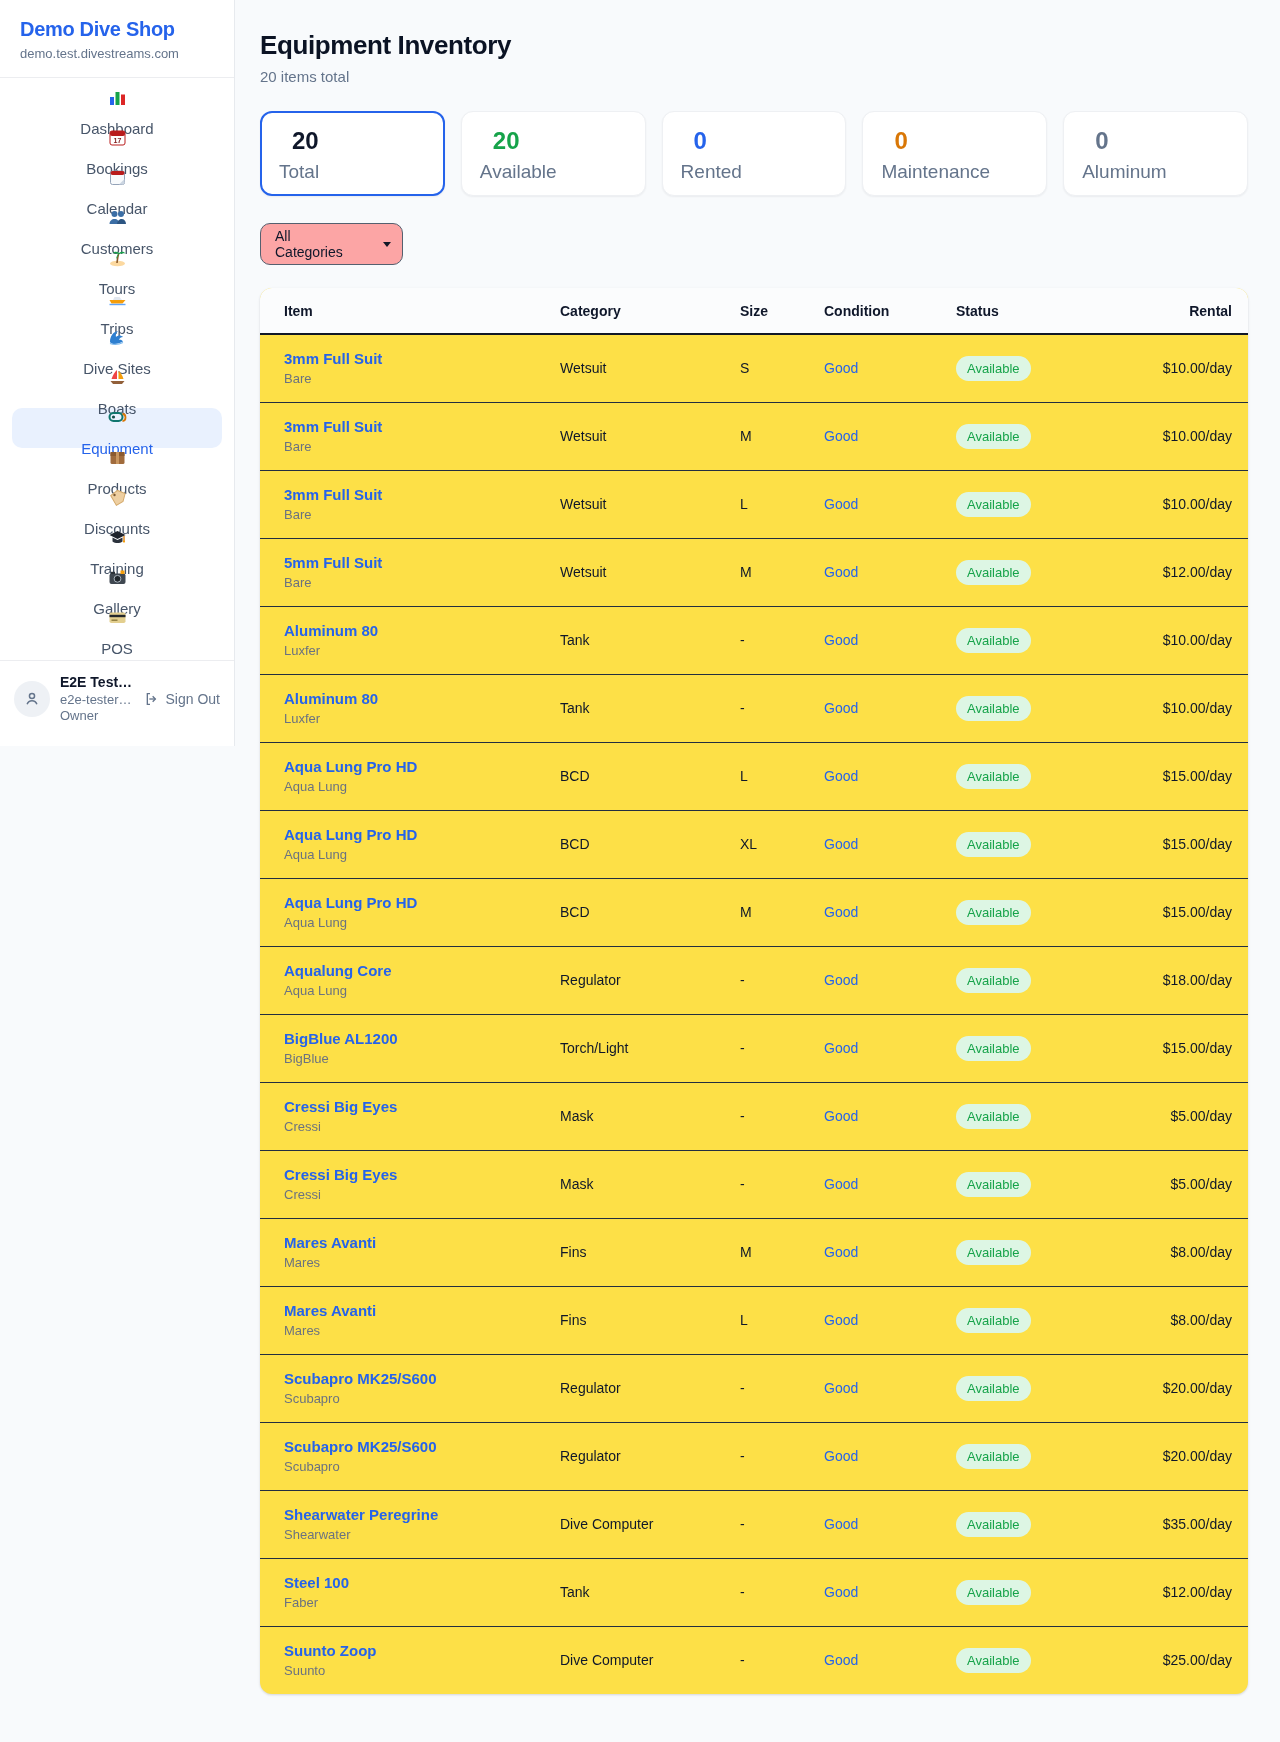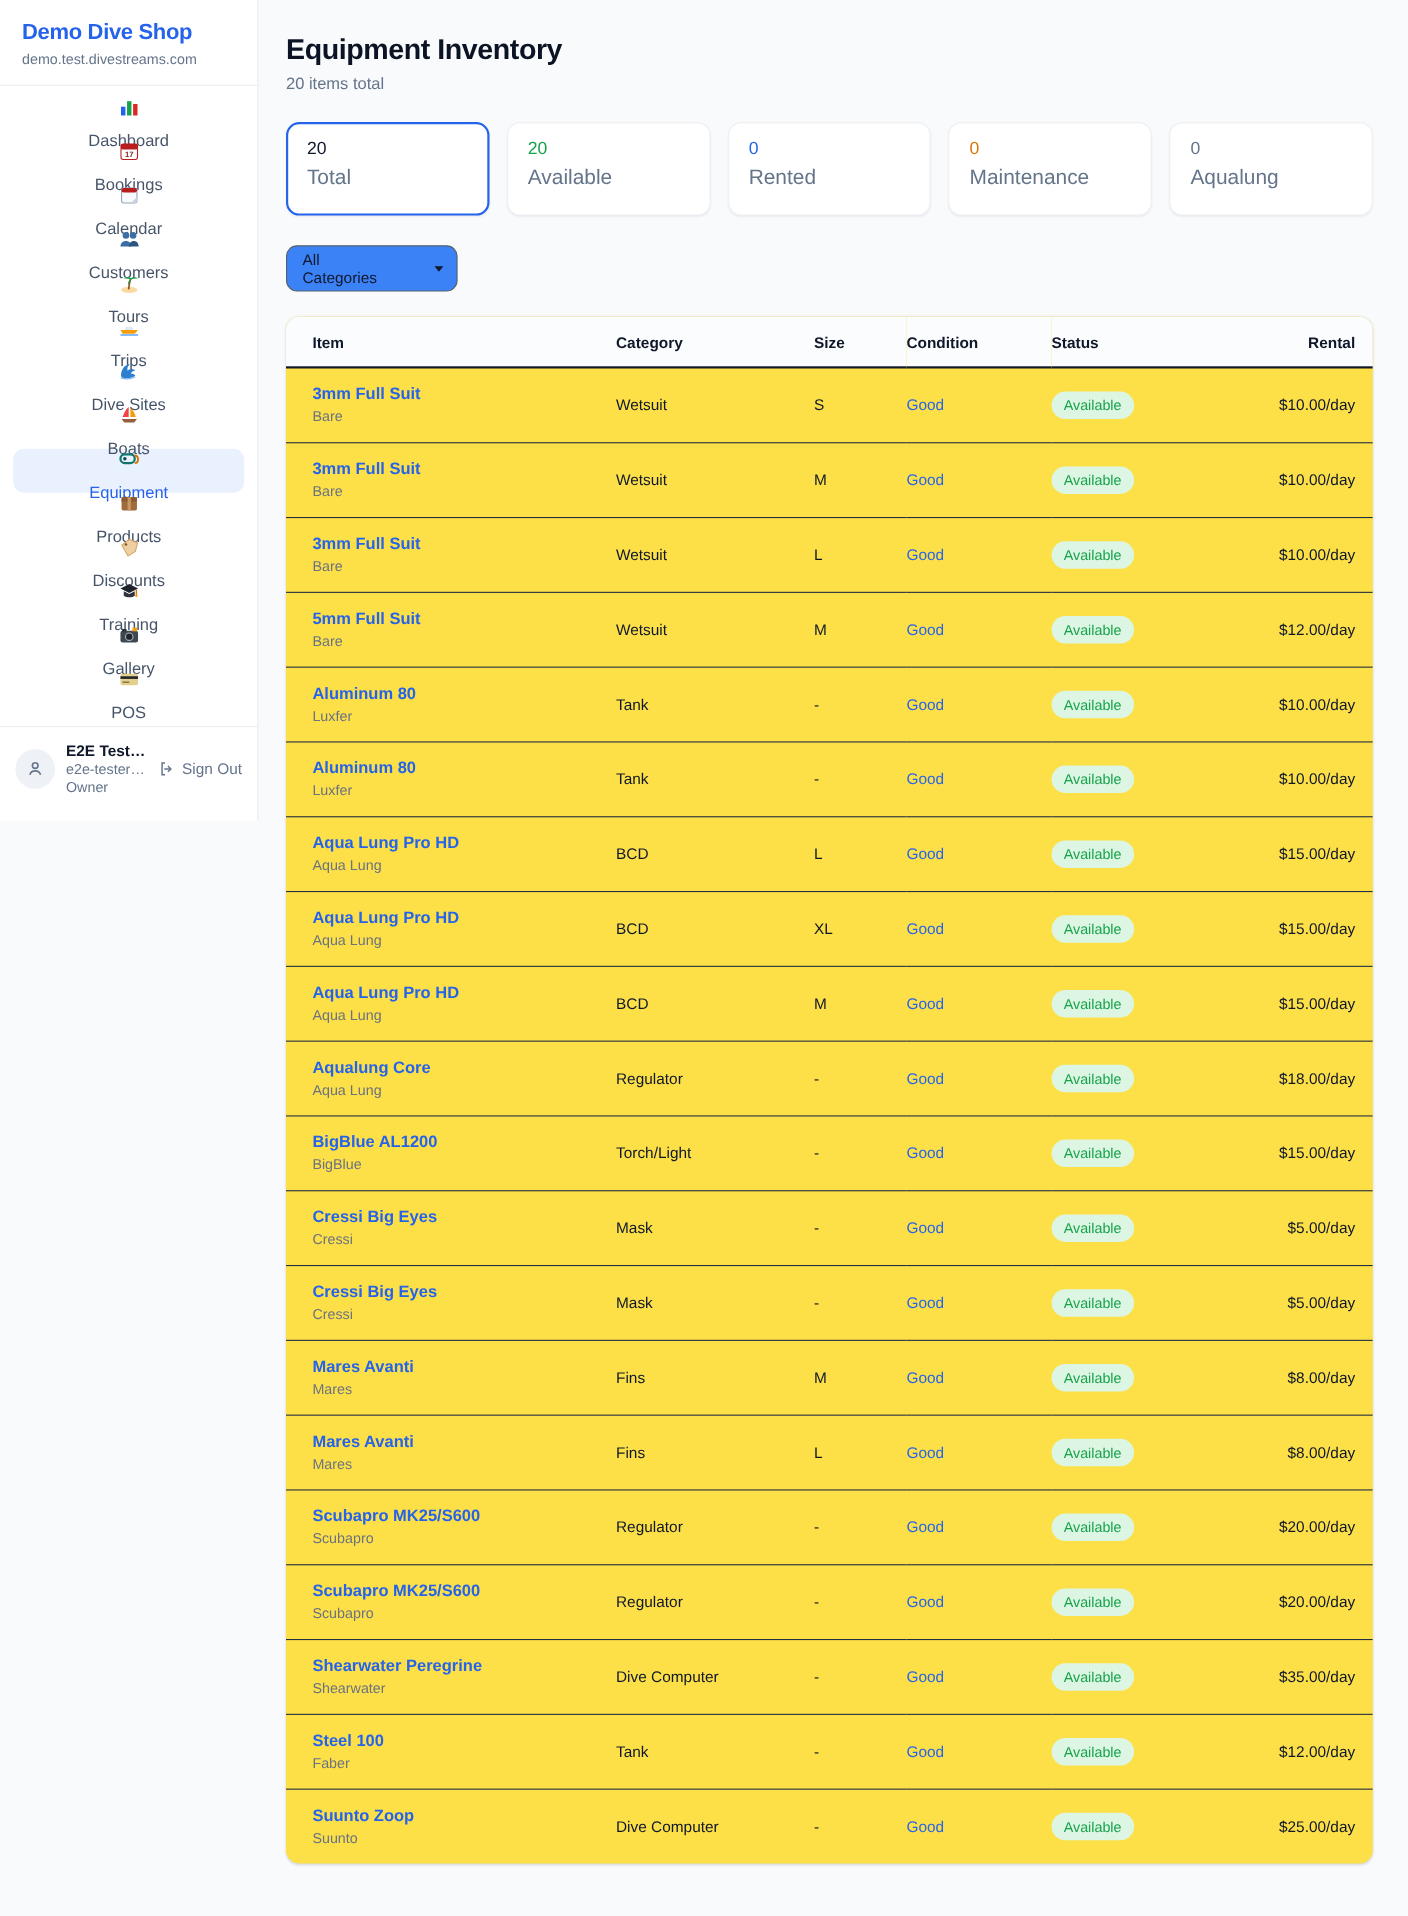--- a/index.html
+++ b/index.html
@@ -48,31 +48,31 @@
     border:1px solid #3f4a5c; color:#0f172a; cursor:pointer; font-family:inherit;
   }
   .btn-primary { background:#2563eb; border-color:#2563eb; color:#fff; font-weight:600; padding:0 18px; }
   
   .stats { display:flex; gap:16px; margin-top:26px; }
   .stat-card {
     flex:1; background:#fff; border:1px solid #eef0f3; border-radius:12px;
     padding:15px 18px; height:85px; box-shadow:0 1px 2px rgba(15,23,42,.06); cursor:pointer;
   }
   .stat-card.selected { border:2px solid #2563eb; padding:14px 17px; }
-  .stat-value { font-size:16px; font-weight:400; }
+  .stat-value { font-size:24px; font-weight:700;margin-left:13px; }
   .stat-label { font-size:19px; color:#64748b; margin-top:6px; }
   
   .filters { display:flex; gap:16px; margin-top:27px; }
   .search-input {
     flex:1; height:42px; border:1px solid #55606f; border-radius:10px; background:#fff;
     padding:0 16px; font-size:15px; color:#0f172a; font-family:inherit; outline:none;
   }
   .search-input::placeholder { color:#8a94a3; }
   .select-box {
-    width:156px; height:42px; border:1px solid #55606f; border-radius:10px; background:#3b82f6;
+    width:143px; height:42px; border:1px solid #55606f; border-radius:10px; background:#fca5a5;
     display:flex; align-items:center; justify-content:space-between; padding:0 12px 0 14px;
     font-size:14px; font-weight:500; cursor:pointer;gap:40px;
   }
   .chevron { width:0; height:0; border-left:4.5px solid transparent; border-right:4.5px solid transparent; border-top:5.5px solid #111827; }
   
   .table-card {
     margin-top:23px; background:#fde047; border-radius:12px; overflow:hidden;
     box-shadow:0 1px 3px rgba(15,23,42,.10), 0 1px 2px rgba(15,23,42,.06);
   }
   table { width:100%; border-collapse:collapse; table-layout:fixed; }
@@ -291,21 +291,21 @@
       <div class="stat-card">
     <div class="stat-value" style="color: rgb(37, 99, 235);">0</div>
     <div class="stat-label">Rented</div>
   </div>
       <div class="stat-card">
     <div class="stat-value" style="color: rgb(217, 119, 6);">0</div>
     <div class="stat-label">Maintenance</div>
   </div>
       <div class="stat-card">
     <div class="stat-value" style="color: rgb(100, 116, 139);">0</div>
-    <div class="stat-label">Aqualung</div>
+    <div class="stat-label">Aluminum</div>
   </div>
     </div>
 
   <div class="filters">
     <div class="select-box">
       <span>All Categories</span>
       <span class="chevron"></span>
     </div>
   </div>
 

